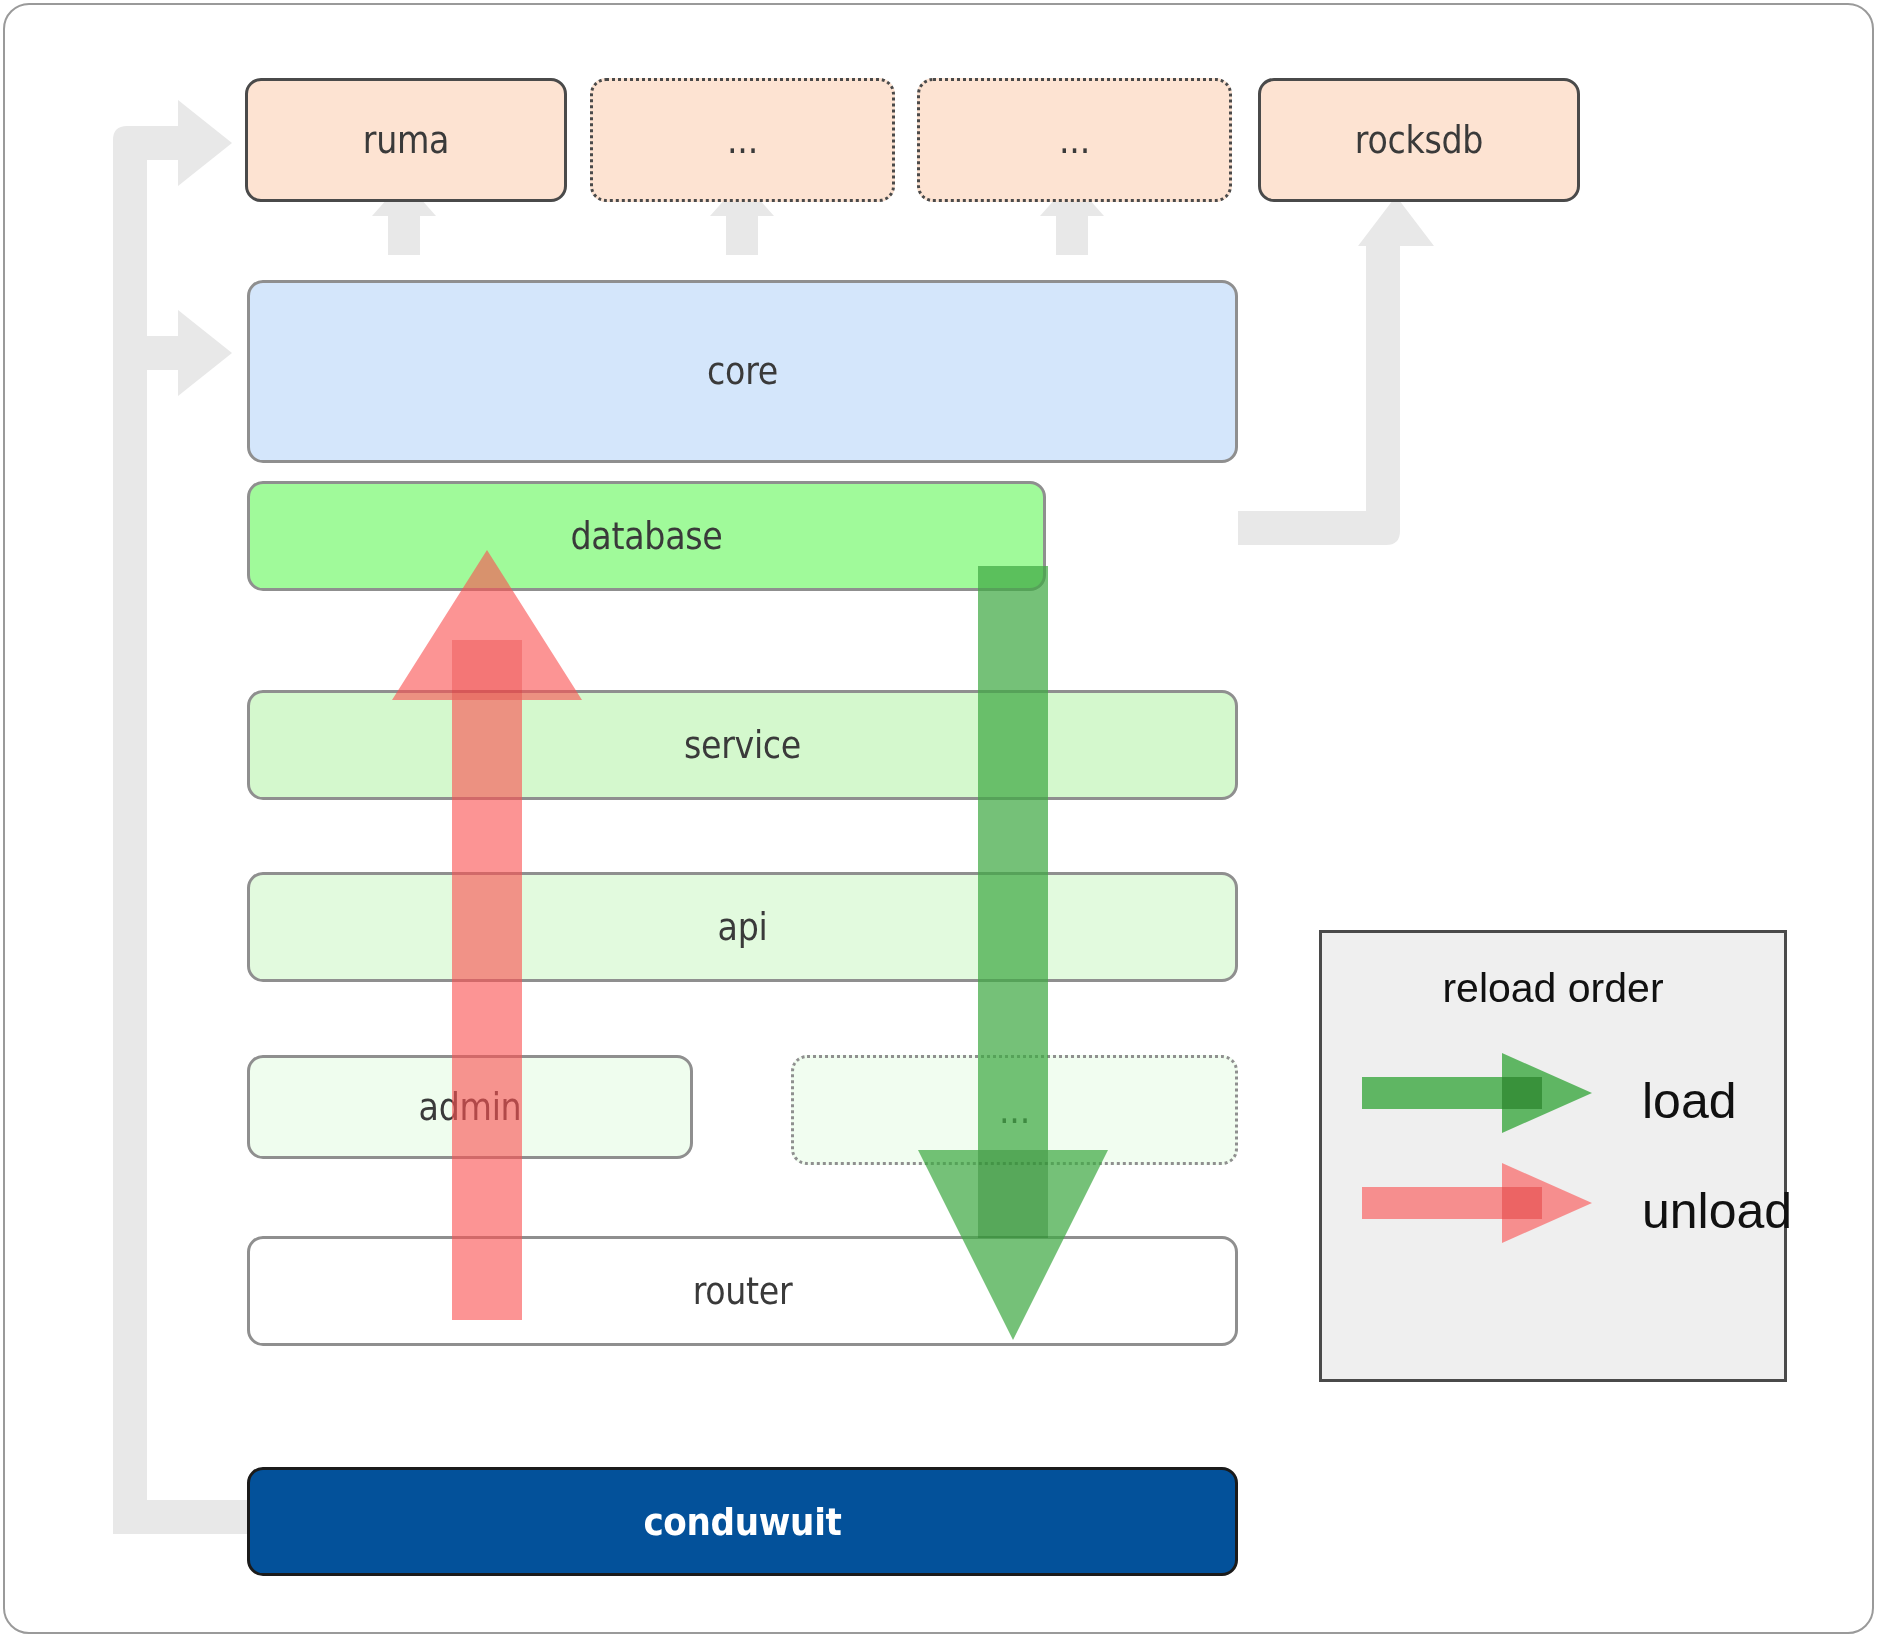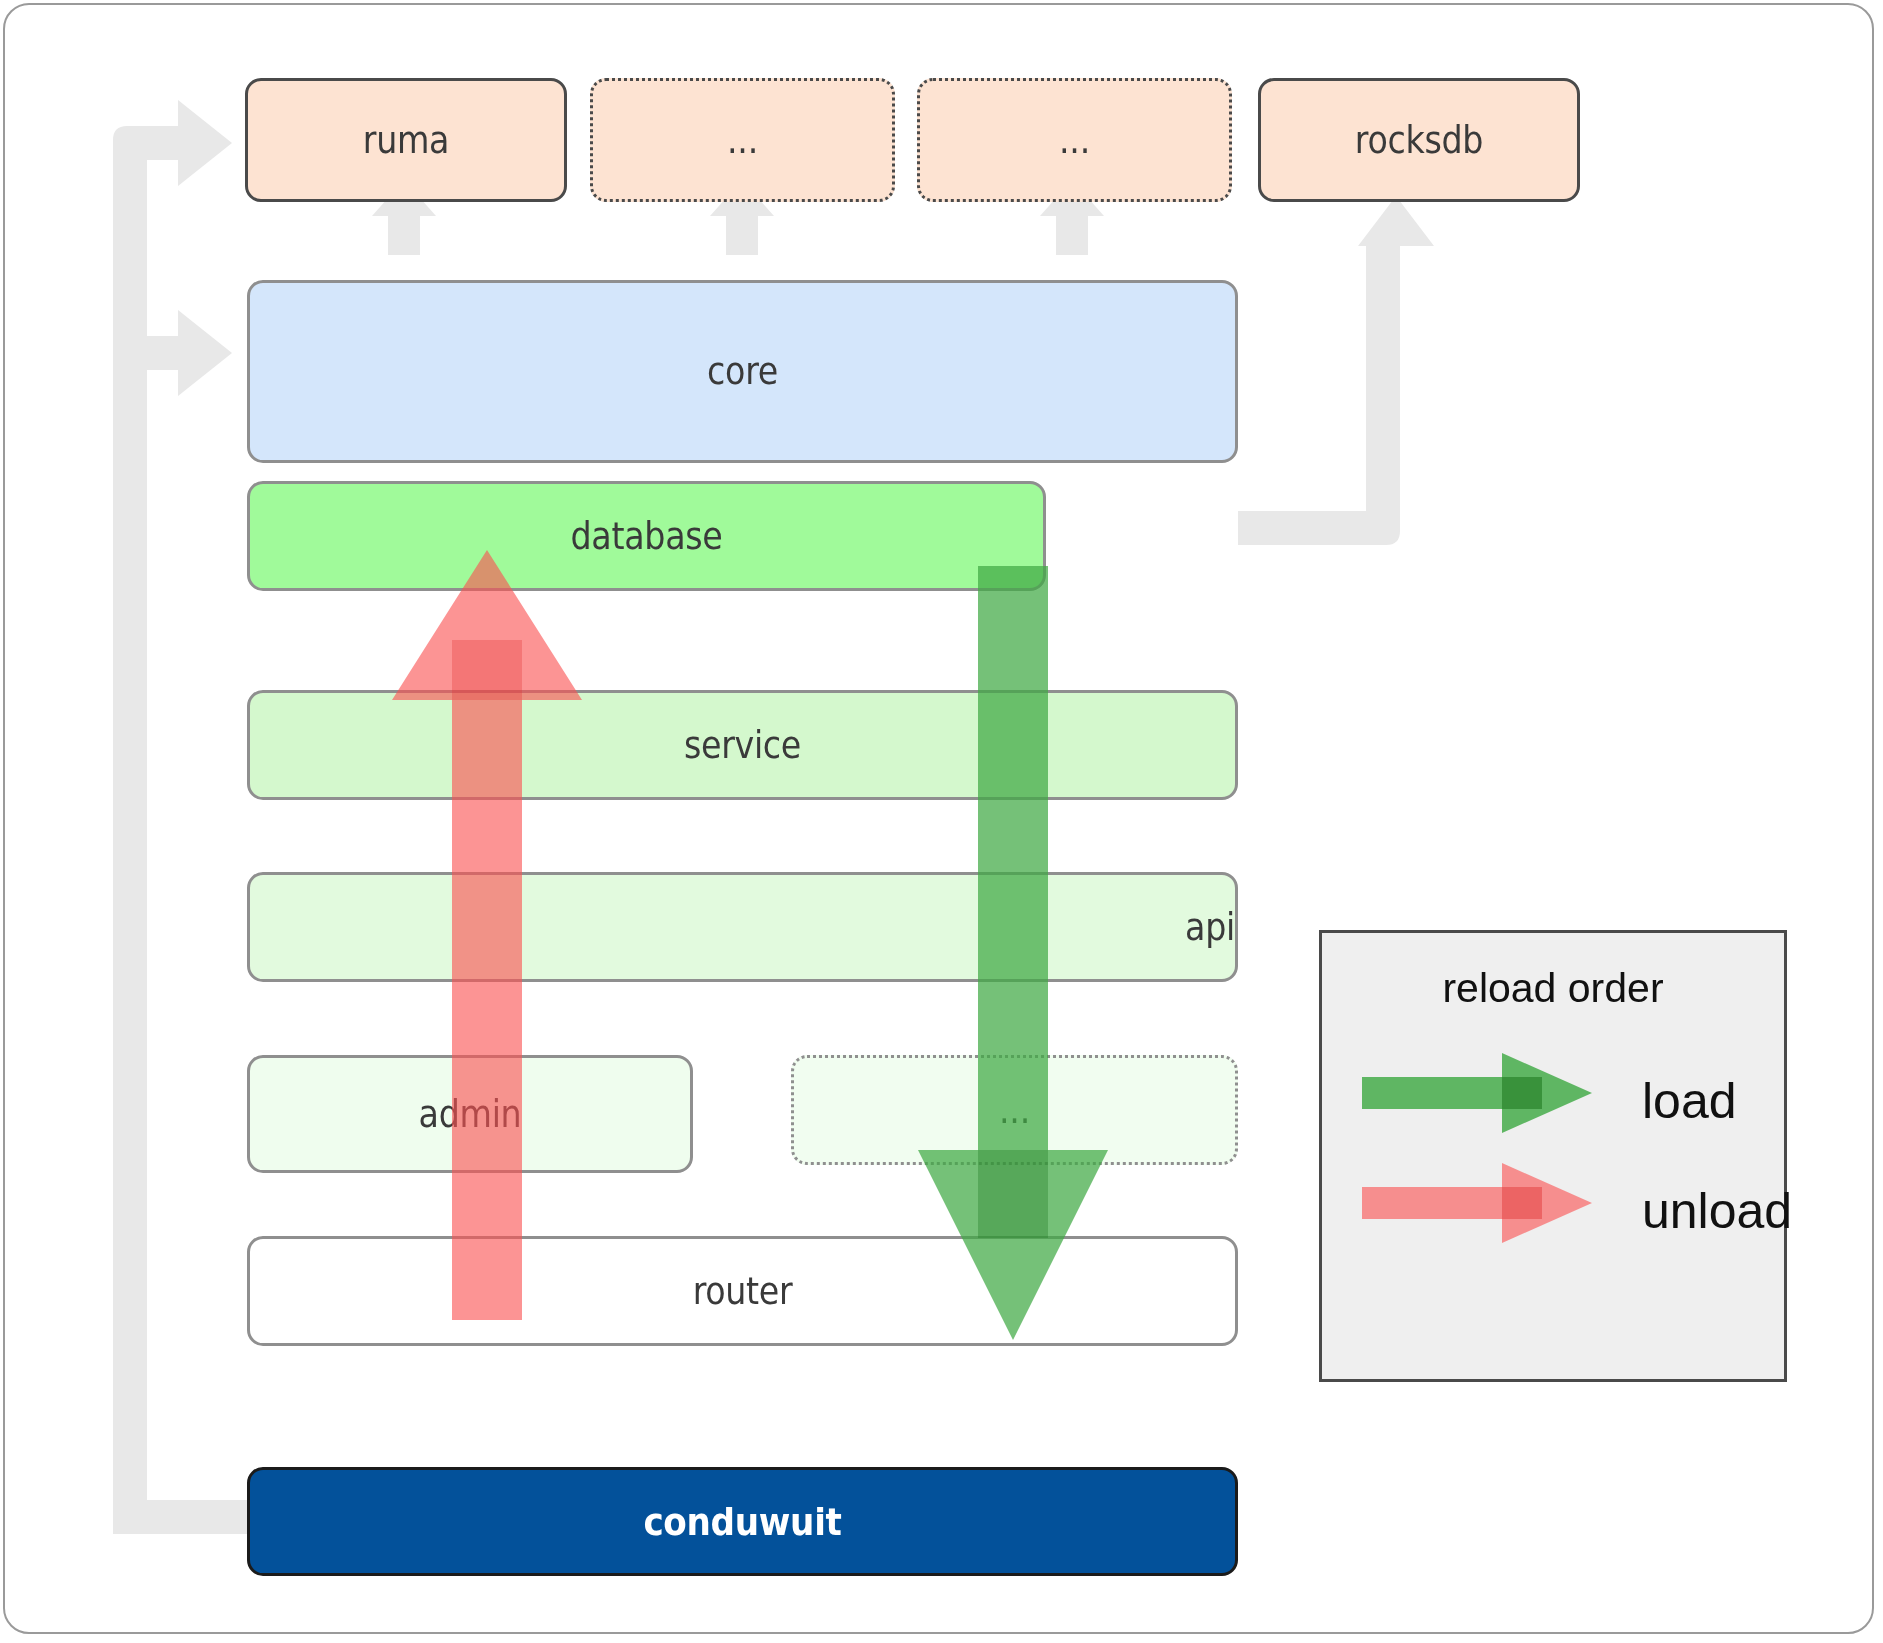--- a/index.html
+++ b/index.html
@@ -175,25 +175,25 @@
   </div>
 
   <div class="node layer-box" style="left:247px; top:481px; width:799px; height:110px; background:#a0fa9a;">
     <span>database</span>
   </div>
 
   <div class="node layer-box" style="left:247px; top:690px; width:991px; height:110px; background:#d4f8cd;">
     <span>service</span>
   </div>
 
-  <div class="node layer-box" style="left:247px; top:872px; width:991px; height:110px; background:#e2fade;justify-content:flex-end;">
+  <div class="node layer-box" style="left:247px; top:872px; width:991px; height:110px; background:#e2fade;">
     <span>api</span>
   </div>
 
-  <div class="node layer-box" style="left:247px; top:1055px; width:446px; height:118px; background:#effdee;">
+  <div class="node layer-box" style="left:247px; top:1055px; width:446px; height:104px; background:#effdee;">
     <span>admin</span>
   </div>
 
   <div class="node layer-box dotted" style="left:791px; top:1055px; width:447px; height:110px; background:#f1fdf0;">
     <span>...</span>
   </div>
 
   <div class="node layer-box" style="left:247px; top:1236px; width:991px; height:110px; background:#ffffff;">
     <span>router</span>
   </div>

